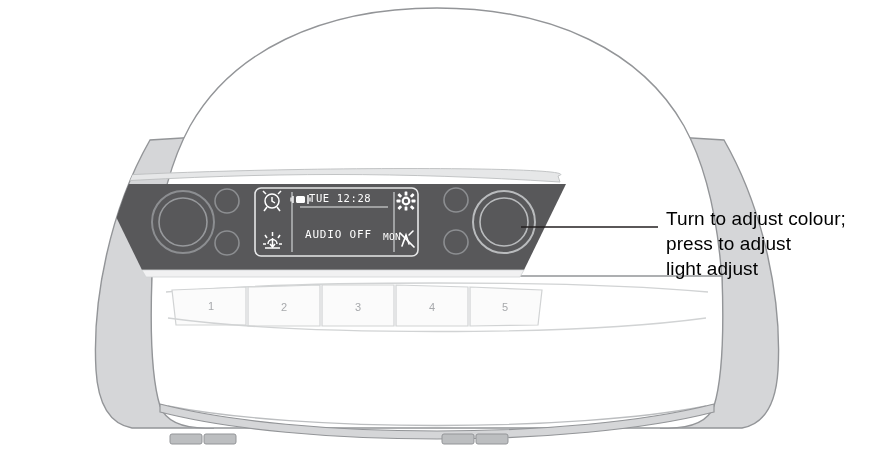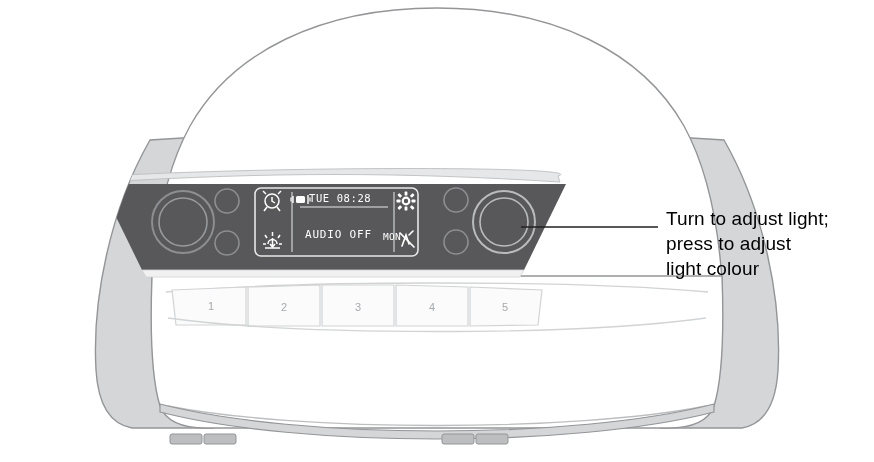--- a/index.html
+++ b/index.html
@@ -219,22 +219,22 @@
 
     <path d="M168,318 C300,336 574,336 706,318" fill="none" stroke="#d1d3d4" stroke-width="1.3"></path>
   </g>
 
   <line x1="521" y1="227" x2="658" y2="227" stroke="#231f20" stroke-width="1.7"></line>
 
 </svg>
 </div>
 
 <div class="lcd-layer">
-  <div class="lcd-txt" id="lcd-date">TUE 08:28</div>
+  <div class="lcd-txt" id="lcd-date">TUE 12:28</div>
   <div class="lcd-txt" id="lcd-day">MON</div>
   <div class="lcd-txt" id="lcd-audio">AUDIO OFF</div>
 </div>
 
 <div class="callout">
-  <div>Turn to adjust light;</div>
+  <div>Turn to adjust colour;</div>
   <div>press to adjust</div>
-  <div>light colour</div>
+  <div>light adjust</div>
 </div>
 
 </body></html>

